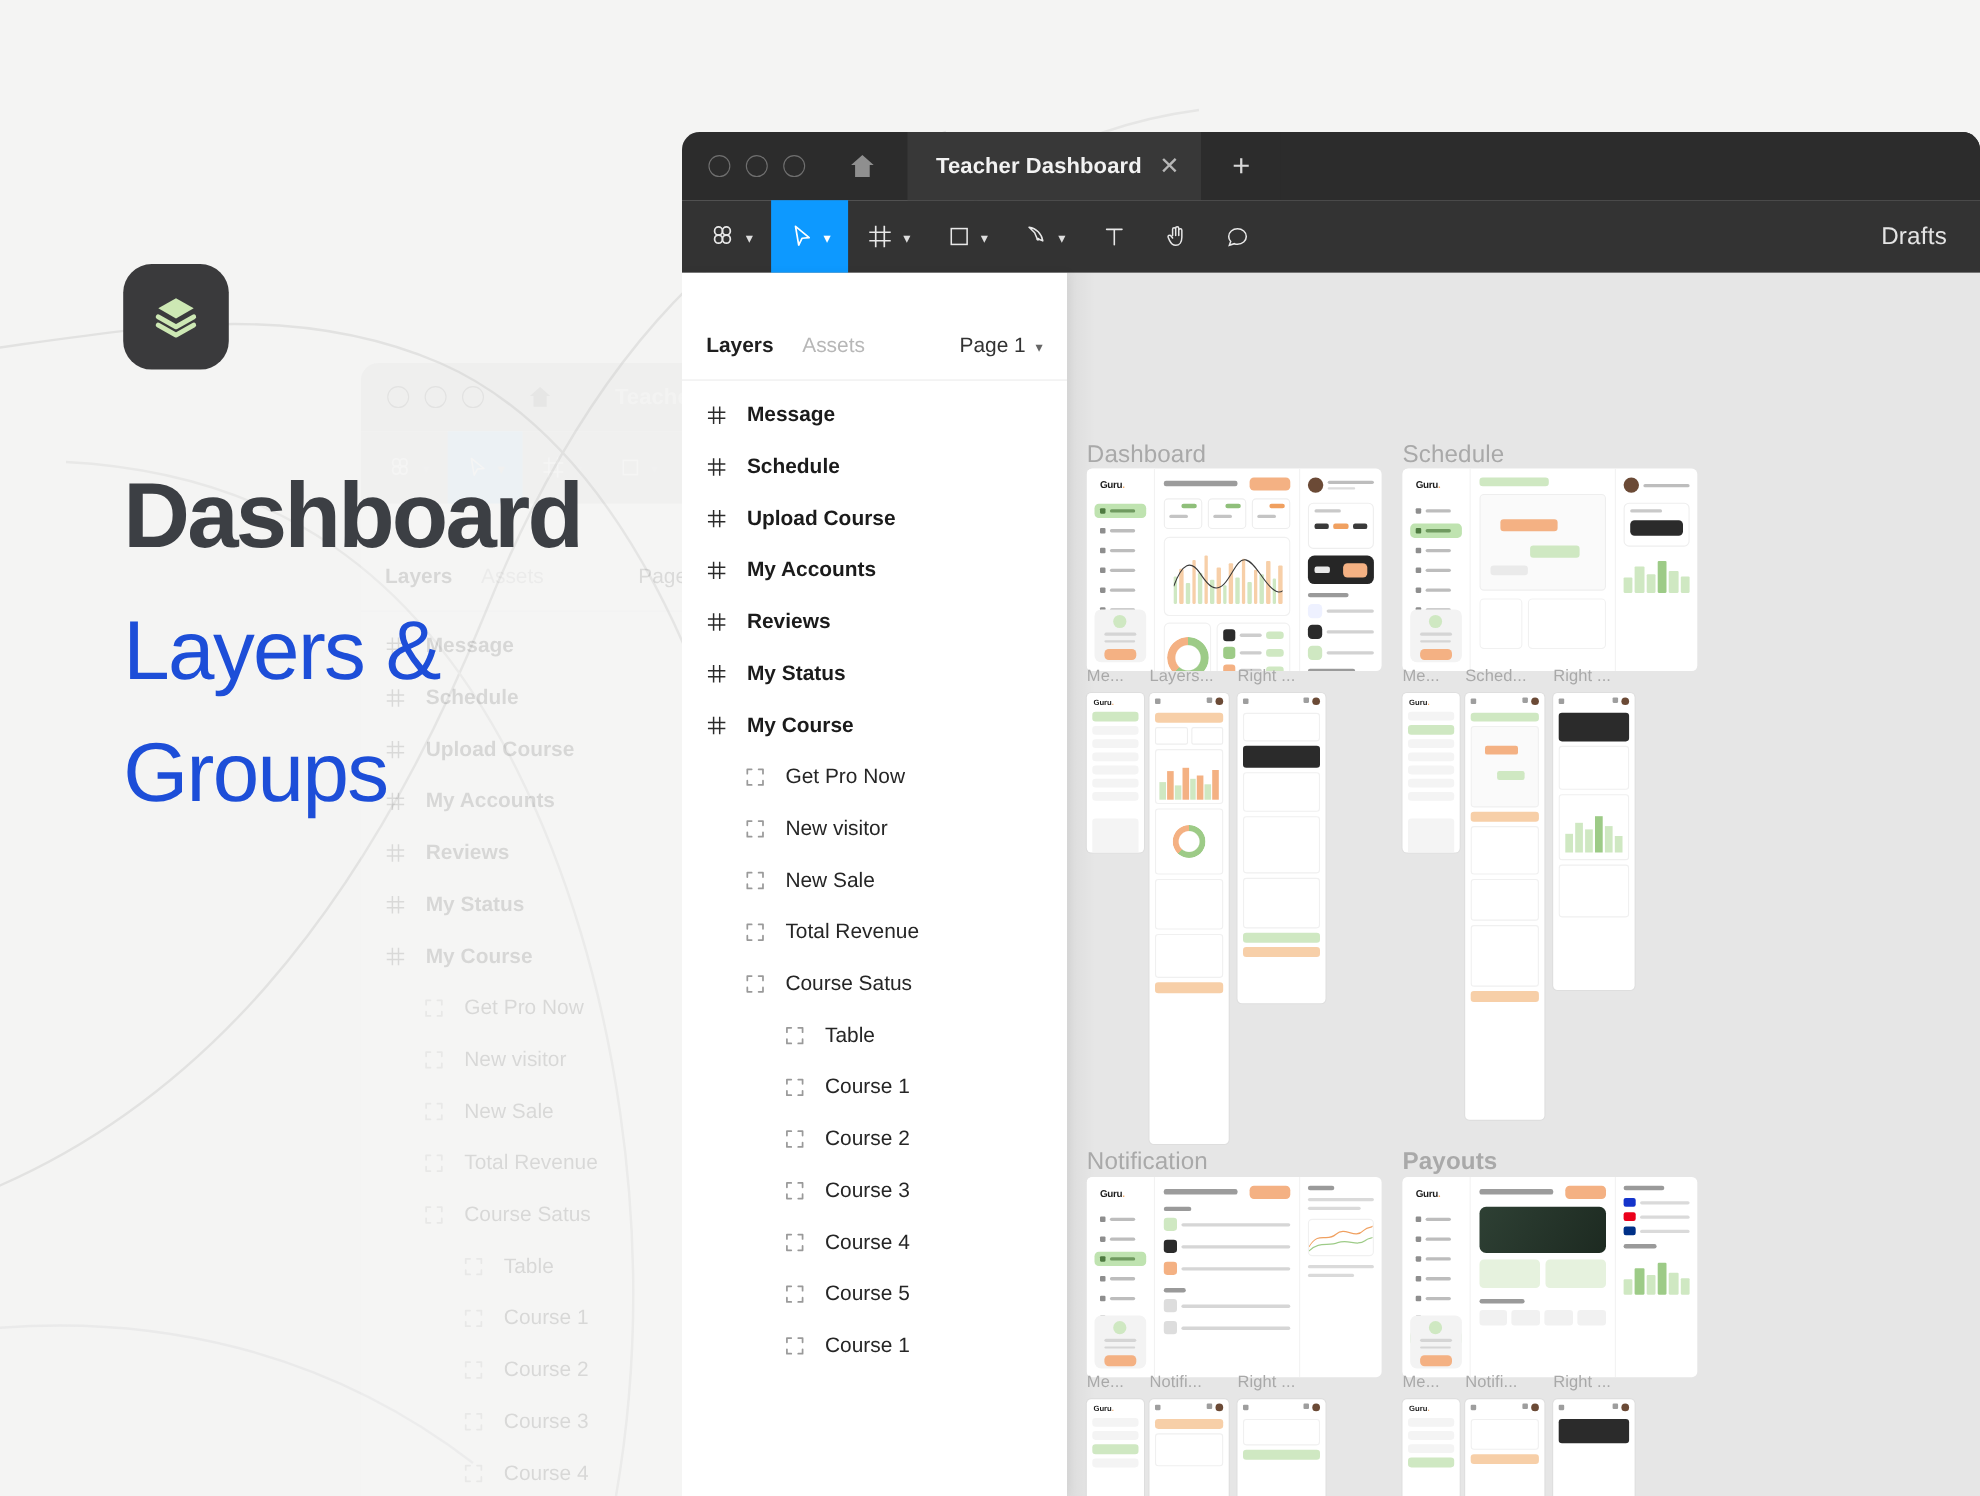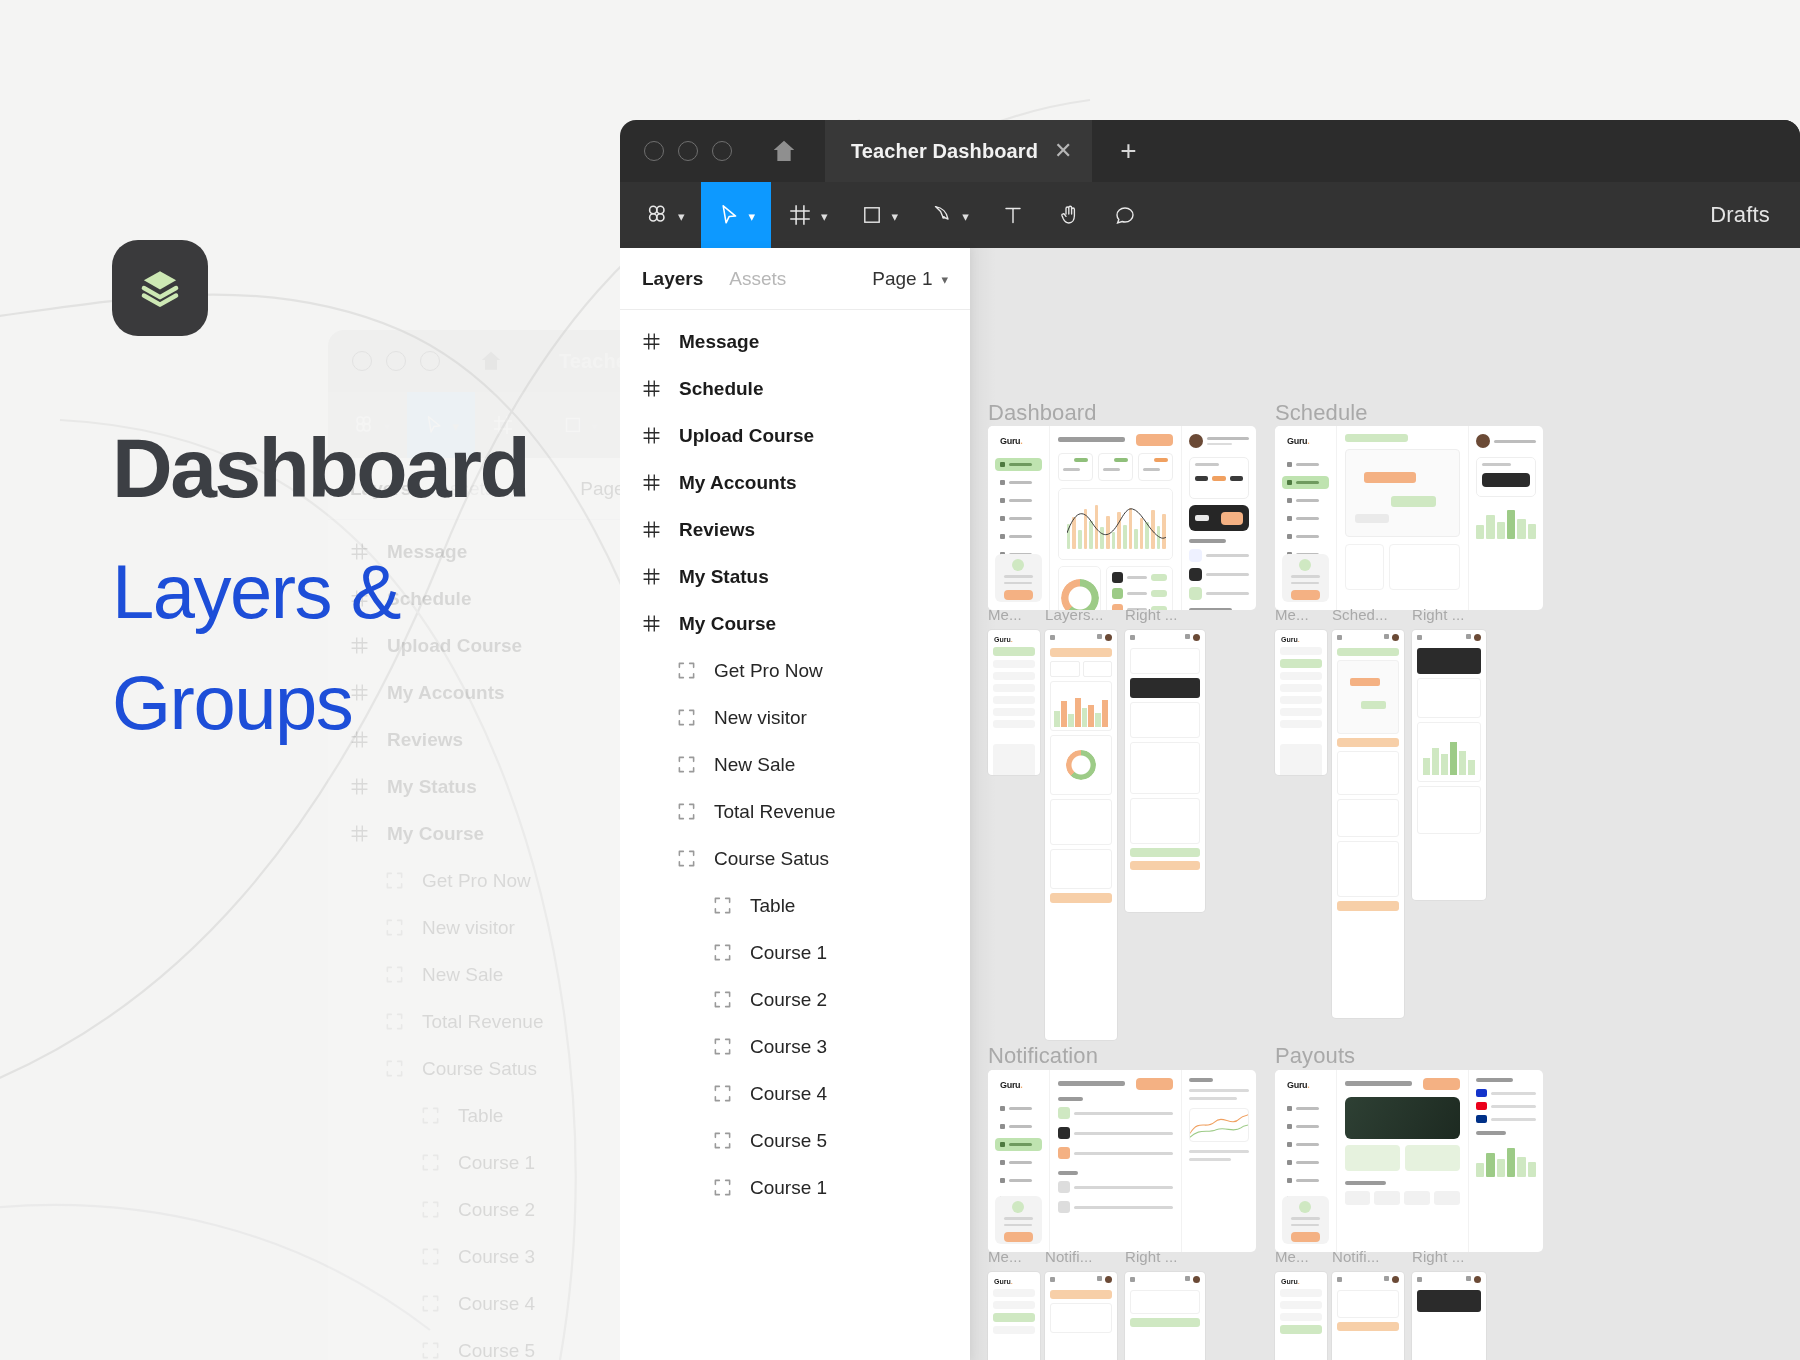--- a/index.html
+++ b/index.html
@@ -72,21 +72,21 @@
 
   
   .panel-row { display: flex; height: 100%; }
   .panel {
     width: 350px; background: #ffffff; flex: 0 0 350px;
     box-shadow: 2px 0 9px rgba(0,0,0,.05);
     position: relative; z-index: 2;
   }
   .panel-tabs {
     height: 62px; display: flex; align-items: center; padding: 0 22px;
-    border-bottom: 1px solid #ececec; gap: 26px;
+    border-bottom: 1px solid #ececec; gap: 26px; margin-top: 36px;
   }
   .ptab { font-size: 19px; font-weight: 700; color: #1f1f1f; }
   .ptab.muted { color: #b7b7b7; font-weight: 400; }
   .page-sel { margin-left: auto; display: flex; align-items: center; gap: 9px;
               font-size: 19px; color: #333; }
   .page-sel .caret { color: #666; font-size: 13px; }
   .layer-list { padding-top: 8px; }
   .layer {
     display: flex; align-items: center; height: 47px; gap: 18px;
     padding-left: 22px; font-size: 19px; color: #1b1b1b;
@@ -604,21 +604,21 @@
             </div>
           </div>
       </div>
 
       <div class="canvas">
         <div class="edge-fade" style="left:0"></div>
 
         <div class="frame-label" style="left:18px;  top:152px;">Dashboard</div>
         <div class="frame-label" style="left:305px; top:152px;">Schedule</div>
         <div class="frame-label" style="left:18px;  top:795px;">Notification</div>
-        <div class="frame-label" style="left:305px; top:795px;">Payouts</div>
+        <div class="frame-label" style="left:305px; top:795px;font-weight:bold;">Payouts</div>
 
         <div class="thumb" style="left:18px; top:178px; width:268px; height:184px;">
           <div class="t-side">
             <div class="t-brand">Guru<i>.</i></div>
             <div class="t-navs">
               <div class="t-nav on">
                   <span class="b"></span>
                   <span class="l"></span>
                 </div>
               <div class="t-nav">

